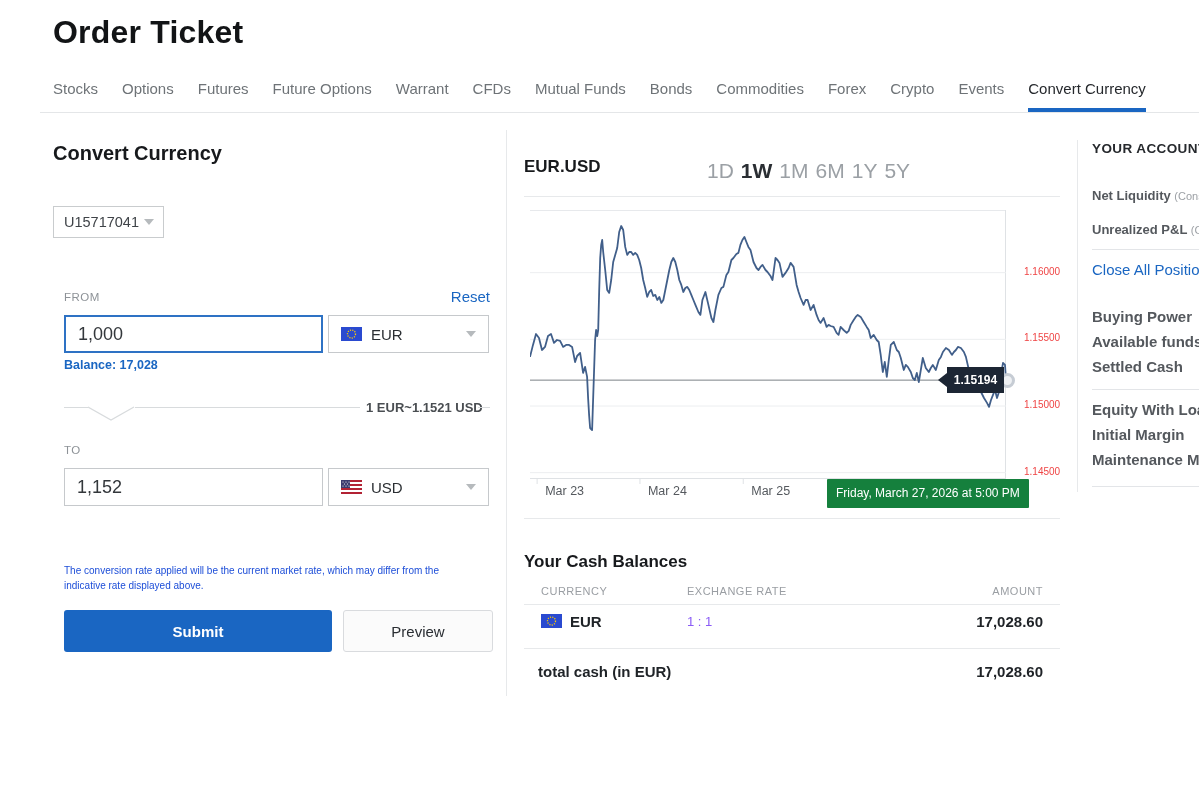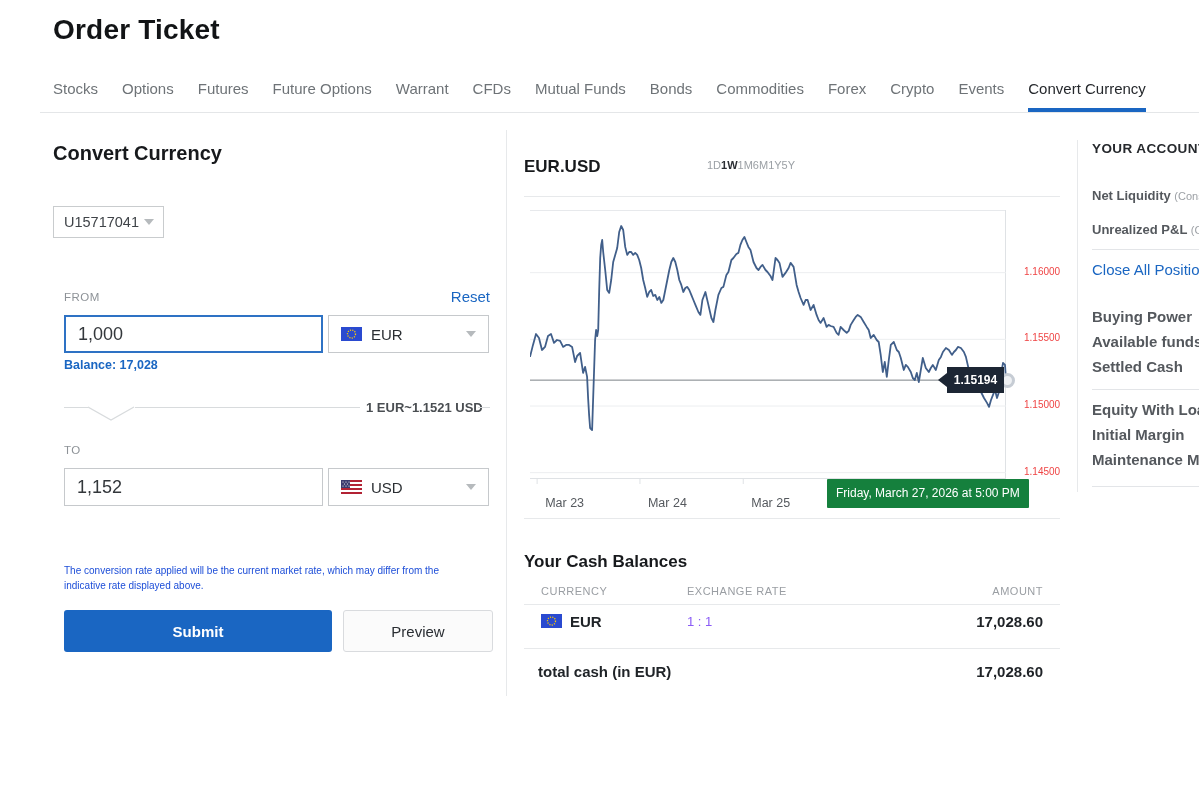--- a/index.html
+++ b/index.html
@@ -1,21 +1,21 @@
 <!DOCTYPE html>
 <html><head>
 <meta charset="utf-8">
 <style>
   * { margin:0; padding:0; box-sizing:border-box; }
   html,body { width:1199px; height:808px; background:#fff; overflow:hidden;
     font-family:"Liberation Sans", sans-serif; color:#24282c; position:relative; }
   .abs { position:absolute; }
 
   
-  #page-title { left:53px; top:14px; font-size:28px; font-weight:700; color:#121416; letter-spacing:.2px; }
+  #page-title { left:53px; top:14px; font-size:32px; font-weight:700; color:#121416; letter-spacing:.2px; }
 
   
   #tab-bar { left:40px; top:80px; width:1159px; border-bottom:1px solid #e4e6e8; }
   #tabs { display:flex; gap:24px; padding-left:13px; }
   .tab { font-size:15px; color:#6e7377; padding-bottom:15px; white-space:nowrap; cursor:pointer; }
   .tab.active { color:#25282c; border-bottom:4px solid #1a66c2; padding-bottom:11px; }
 
   
   #form-heading { left:53px; top:142px; font-size:20px; font-weight:700; color:#17191c; }
   #account-select { left:53px; top:206px; width:111px; height:32px; border:1px solid #c9ccce; background:#fff;
@@ -44,30 +44,30 @@
      justify-content:center; cursor:pointer; font-family:"Liberation Sans",sans-serif; }
   #submit-btn { left:64px; top:610px; width:268px; background:#1a66c2; color:#fff; border:none; }
   #preview-btn { left:343px; top:610px; width:150px; background:#fbfbfb; color:#2a2e33; border:1px solid #d9dbde; font-weight:400; }
 
   .vdiv { width:1px; background:#e7e9eb; }
   #divider-left { left:506px; top:130px; height:566px; }
   #divider-right { left:1077px; top:140px; height:352px; }
 
   
   #chart-symbol { left:524px; top:157px; font-size:17px; font-weight:700; color:#17191c; }
-  #timeframes { left:707px; top:159px; display:flex; font-size:11px; color:#9ba0a5; }
+  #timeframes { left:707px; top:159px; display:flex; gap:7px; font-size:21px; color:#9ba0a5; }
   .tf { cursor:pointer; }
   .tf.active { color:#2a2e33; font-weight:700; }
   .hdiv { height:1px; background:#e7e9eb; }
   #chart-header-divider { left:524px; top:196px; width:536px; }
   #chart-plot { left:530px; top:210px; width:478px; height:278px; }
   #y-labels div { position:absolute; left:8px; font-size:10px; color:#ef4444; white-space:nowrap; }
   #y-labels { left:1016px; top:210px; width:60px; height:268px; }
   #x-labels { left:530px; top:484px; width:476px; height:16px; }
-  #x-labels div { position:absolute; font-size:12.5px; color:#55595e; white-space:nowrap;margin-top:12px; }
+  #x-labels div { position:absolute; font-size:12.5px; color:#55595e; white-space:nowrap; }
   #price-badge { left:947px; top:367px; width:57px; height:26px; background:#1c2634; color:#fff;
      font-size:12px; font-weight:700; text-align:center; line-height:26px; z-index:3; }
   #badge-arrow { left:938px; top:373px; width:0; height:0; border-top:7px solid transparent;
      border-bottom:7px solid transparent; border-right:9px solid #1c2634; z-index:3; }
   #last-point-marker { left:1000px; top:373px; width:15px; height:15px; border-radius:50%;
      border:3px solid #c6ccd4; background:#eef0f3; z-index:1; }
   #date-tooltip { left:827px; top:479px; height:29px; background:#15803d; color:#fff; font-size:12px;
      line-height:29px; padding:0 9px; white-space:nowrap; z-index:3; border-radius:1px; }
   #chart-bottom-divider { left:524px; top:518px; width:536px; }
 

